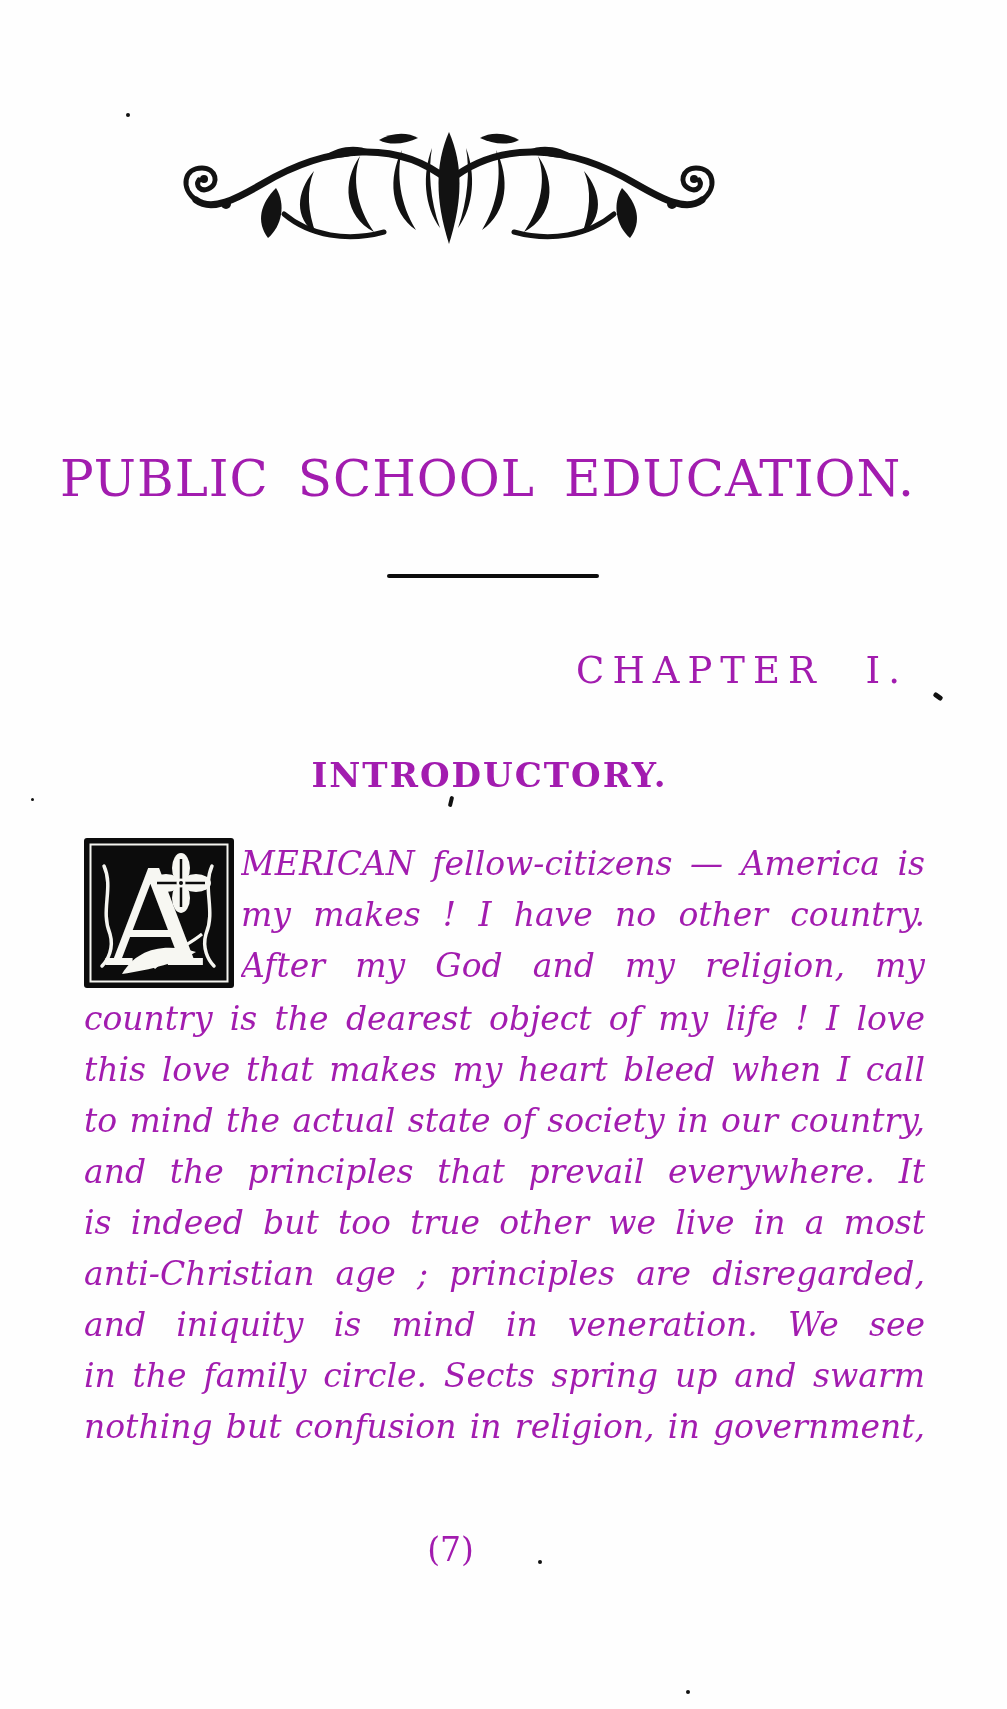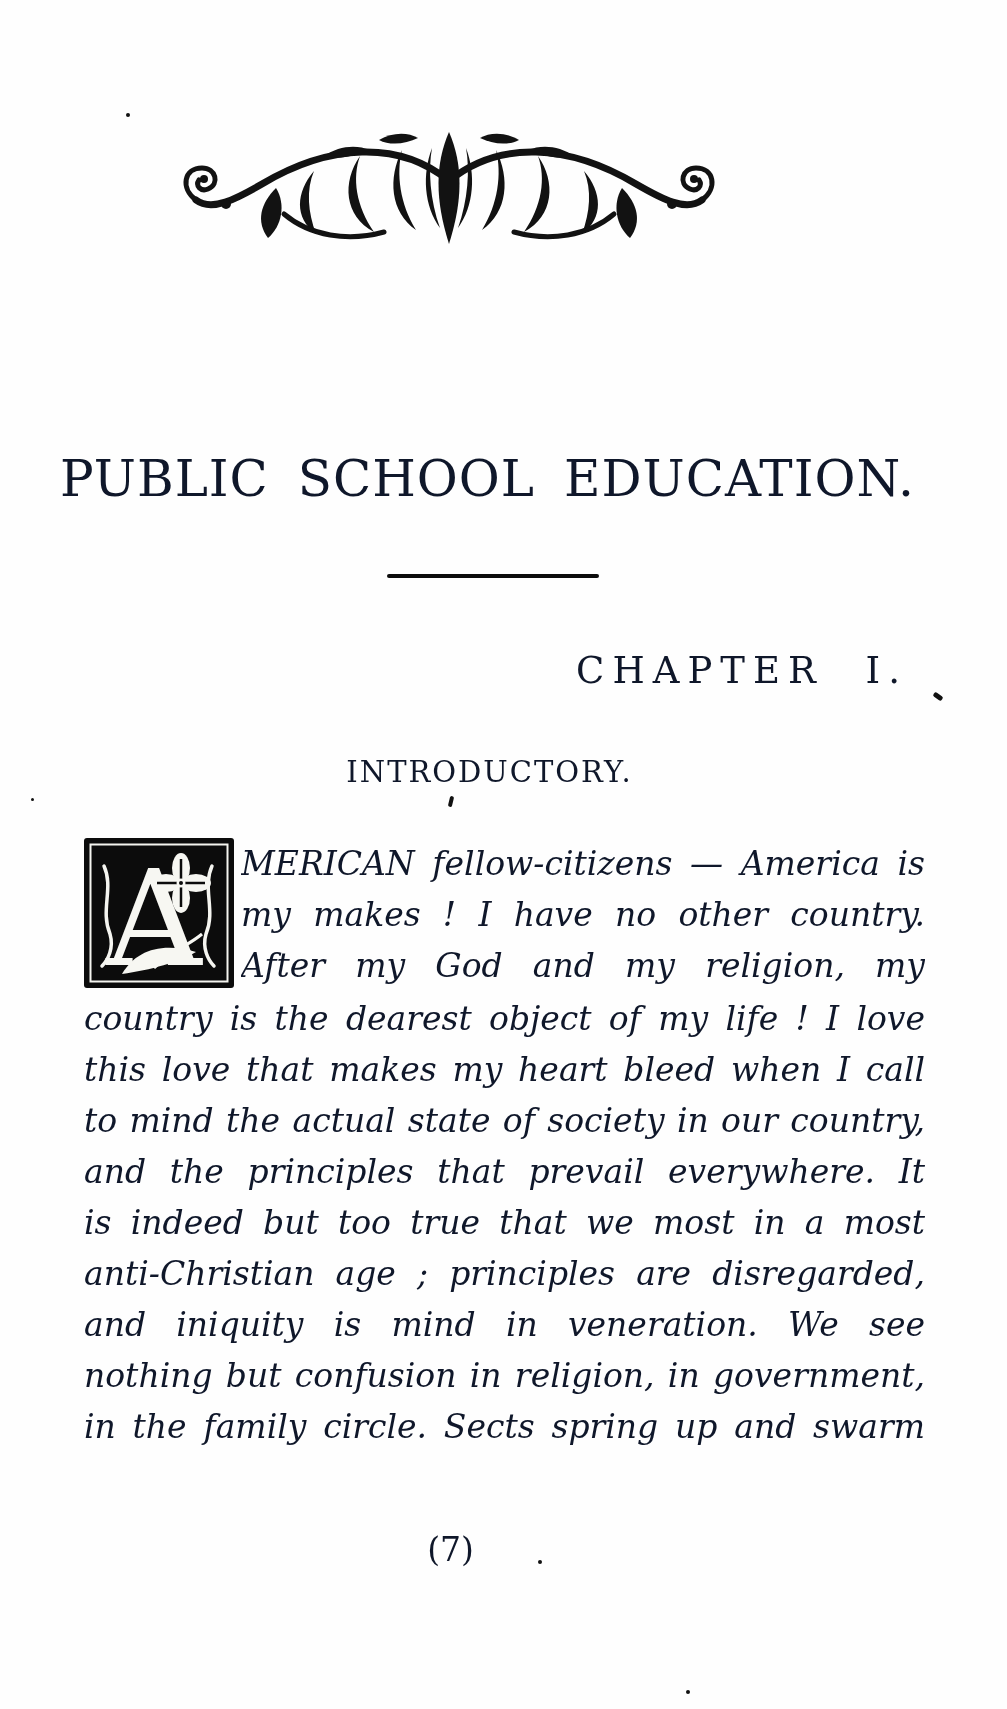--- a/index.html
+++ b/index.html
@@ -2,21 +2,21 @@
 <html><head>
 <meta charset="utf-8">
 <style>
   html,body{margin:0;padding:0;background:#ffffff;}
   .page{
     position:relative;
     width:1007px;height:1709px;
     background:#fefefe;
     overflow:hidden;
     font-family:"DejaVu Serif", serif;
-    color:#0f172a;
+    color:#a21caf;
   }
   
   .headpiece{
     position:absolute;left:84px;top:126px;width:841px;height:130px;
     display:flex;justify-content:center;
   }
   .headpiece svg{transform:translateX(-56px);}
   
   .title{
     position:absolute;left:84px;top:452px;width:841px;
@@ -33,21 +33,21 @@
   .rule .bar{width:212px;height:4px;background:#0c0c0c;transform:translateX(-12px);border-radius:2px;}
   
   .chapter{
     position:absolute;left:84px;top:649px;width:841px;
     text-align:right;font-size:37px;letter-spacing:8px;word-spacing:22px;
     transform:translateX(-17px);white-space:nowrap;
   }
   
   .section{
     position:absolute;left:84px;top:755px;width:841px;
-    text-align:center;font-size:29px;font-weight:normal;letter-spacing:2px;
+    text-align:center;font-size:34px;font-weight:bold;letter-spacing:2px;
     transform:translateX(-15px);white-space:nowrap;
   }
   
   .bodytext{
     position:absolute;left:84px;top:838px;width:841px;
     font-size:33px;line-height:51px;
   }
   .dropcap{
     position:absolute;left:0;top:0;width:150px;height:150px;
   }
@@ -142,25 +142,25 @@
       <div class="line">MERICAN fellow-citizens — America is</div>
       <div class="line">my makes !  I have no other country.</div>
       <div class="line">After my God and my religion, my</div>
     </div>
 
     <div class="rest-lines">
       <div class="line">country is the dearest object of my life !  I love</div>
       <div class="line">this love that makes my heart bleed when I call</div>
       <div class="line">to mind the actual state of society in our country,</div>
       <div class="line">and the principles that prevail everywhere.  It</div>
-      <div class="line">is indeed but too true that we most in a most</div>
+      <div class="line">is indeed but too true other we live in a most</div>
       <div class="line">anti-Christian age ; principles are disregarded,</div>
       <div class="line">and iniquity is mind in veneration.  We see</div>
+      <div class="line">in the family circle.  Sects spring up and swarm</div>
       <div class="line">nothing but confusion in religion, in government,</div>
-      <div class="line">in the family circle.  Sects spring up and swarm</div>
     </div>
   </div>
 
   <div class="pagenum">(7)</div>
 
   <div class="speck s1"></div>
   <div class="speck s2"></div>
   <div class="speck s3"></div>
   <div class="speck s4"></div>
   <div class="speck s5"></div>

